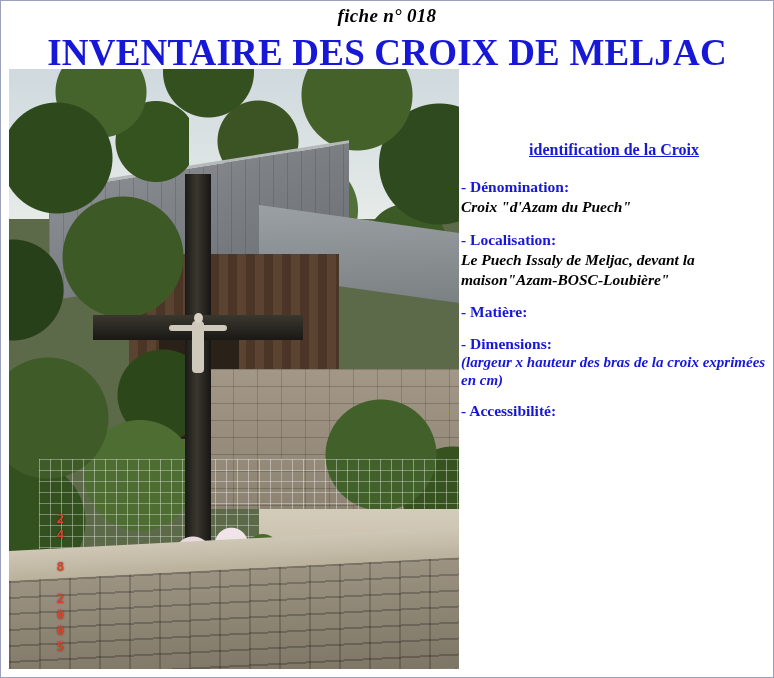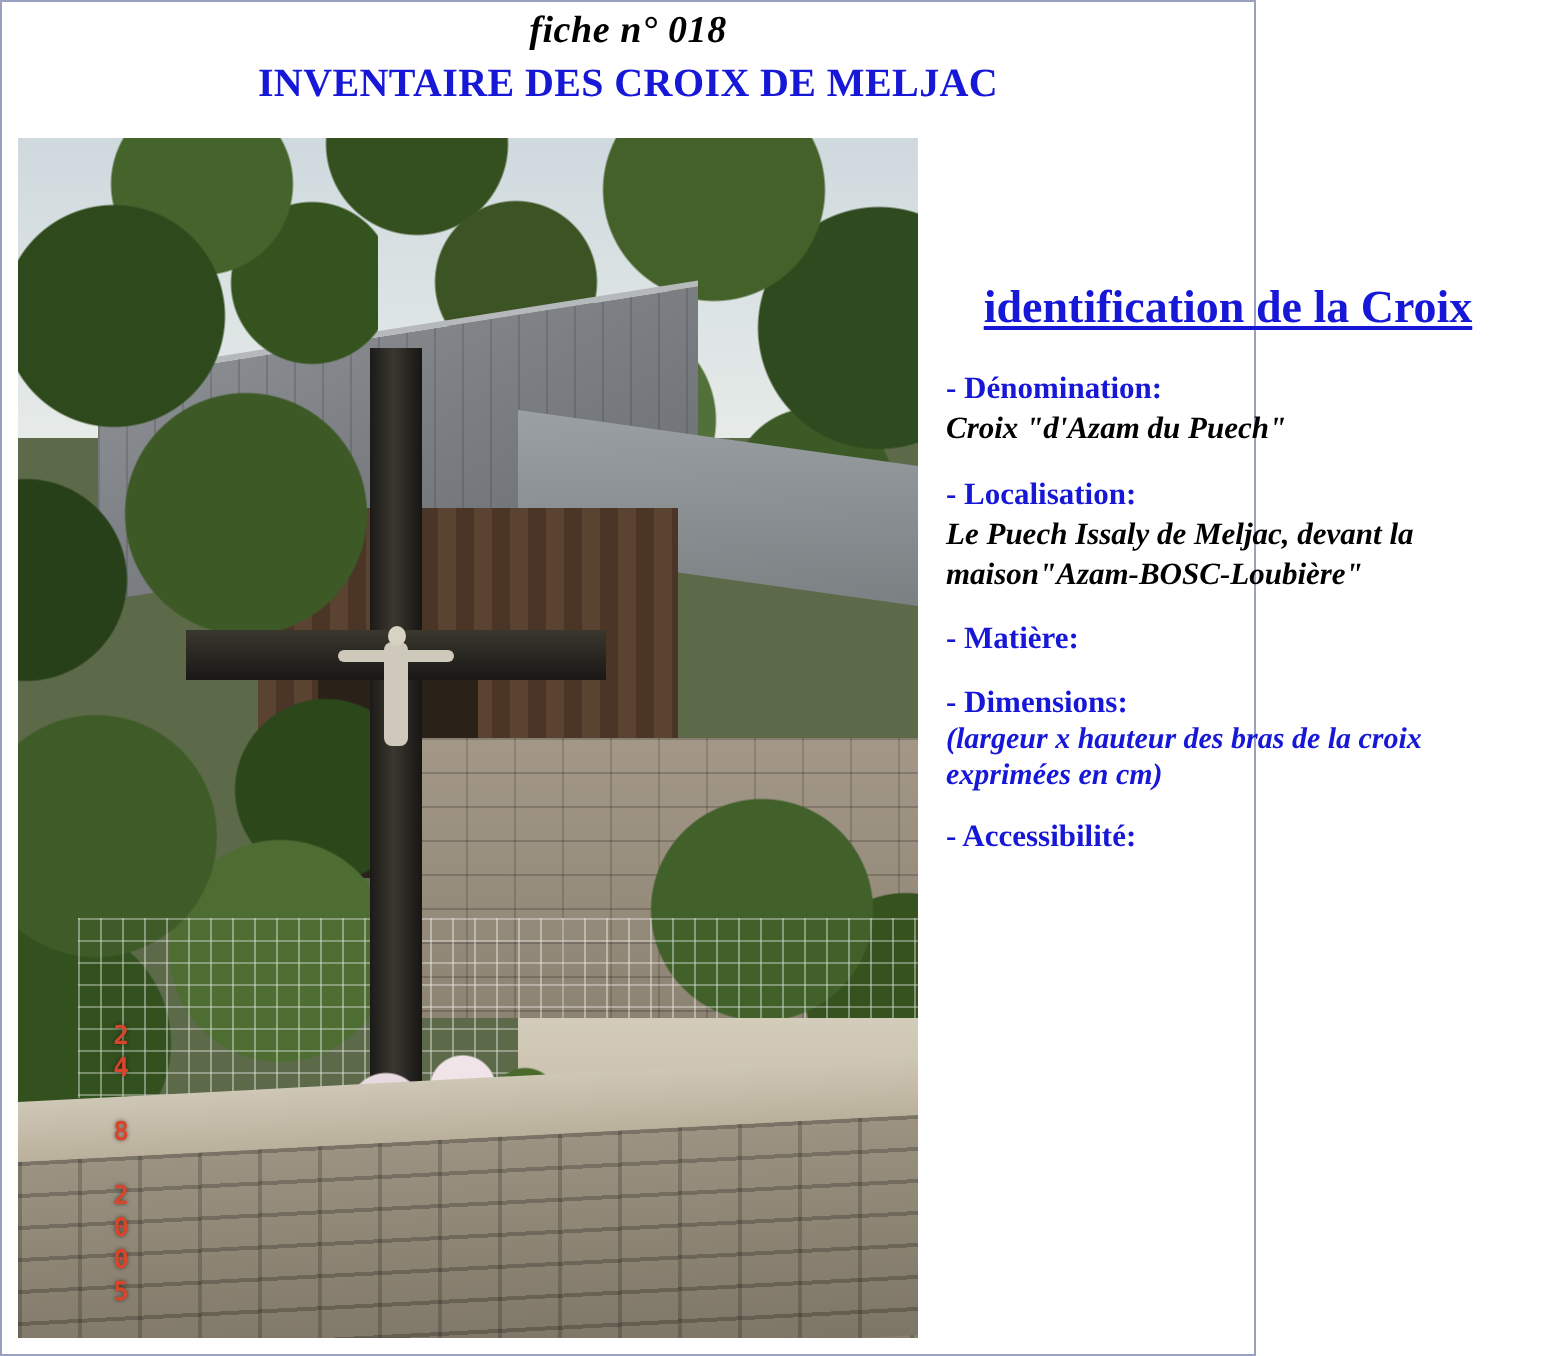--- a/index.html
+++ b/index.html
@@ -8,39 +8,39 @@
   }
   body {
     width: 774px;
     height: 678px;
     background: #ffffff;
     font-family: "Liberation Serif", serif;
     overflow: hidden;
   }
   .page {
     position: relative;
-    width: 628px;
+    width: 774px;
     height: 678px;
     box-sizing: border-box;
     border: 1px solid #9aa0c0;
     background: #ffffff;
   }
   .header {
     text-align: center;
     padding-top: 4px;
   }
   .fiche-no {
     font-size: 19px;
     font-weight: bold;
     font-style: italic;
     color: #000000;
     letter-spacing: 0.3px;
   }
   .main-title {
-    font-size: 20px;
+    font-size: 37px;
     font-weight: bold;
     color: #1717d8;
     margin-top: 4px;
     letter-spacing: 0.2px;
   }
   .content {
     position: absolute;
     top: 68px;
     left: 0;
     right: 0;
@@ -254,30 +254,29 @@
   .info {
     position: absolute;
     left: 460px;
     top: 0;
     width: 310px;
     padding-right: 4px;
     box-sizing: border-box;
   }
   .info-title {
     text-align: center;
-    font-size: 23px;
+    font-size: 16px;
     font-weight: bold;
     color: #1717d8;
     text-decoration: underline;
     margin-top: 72px;
     margin-bottom: 18px;
   }
   .field {
     margin-bottom: 12px;
-    margin-left: 12px;
   }
   .field-label {
     font-size: 15.5px;
     font-weight: bold;
     color: #1717d8;
     line-height: 1.25;
   }
   .field-note {
     font-size: 15px;
     font-style: italic;

